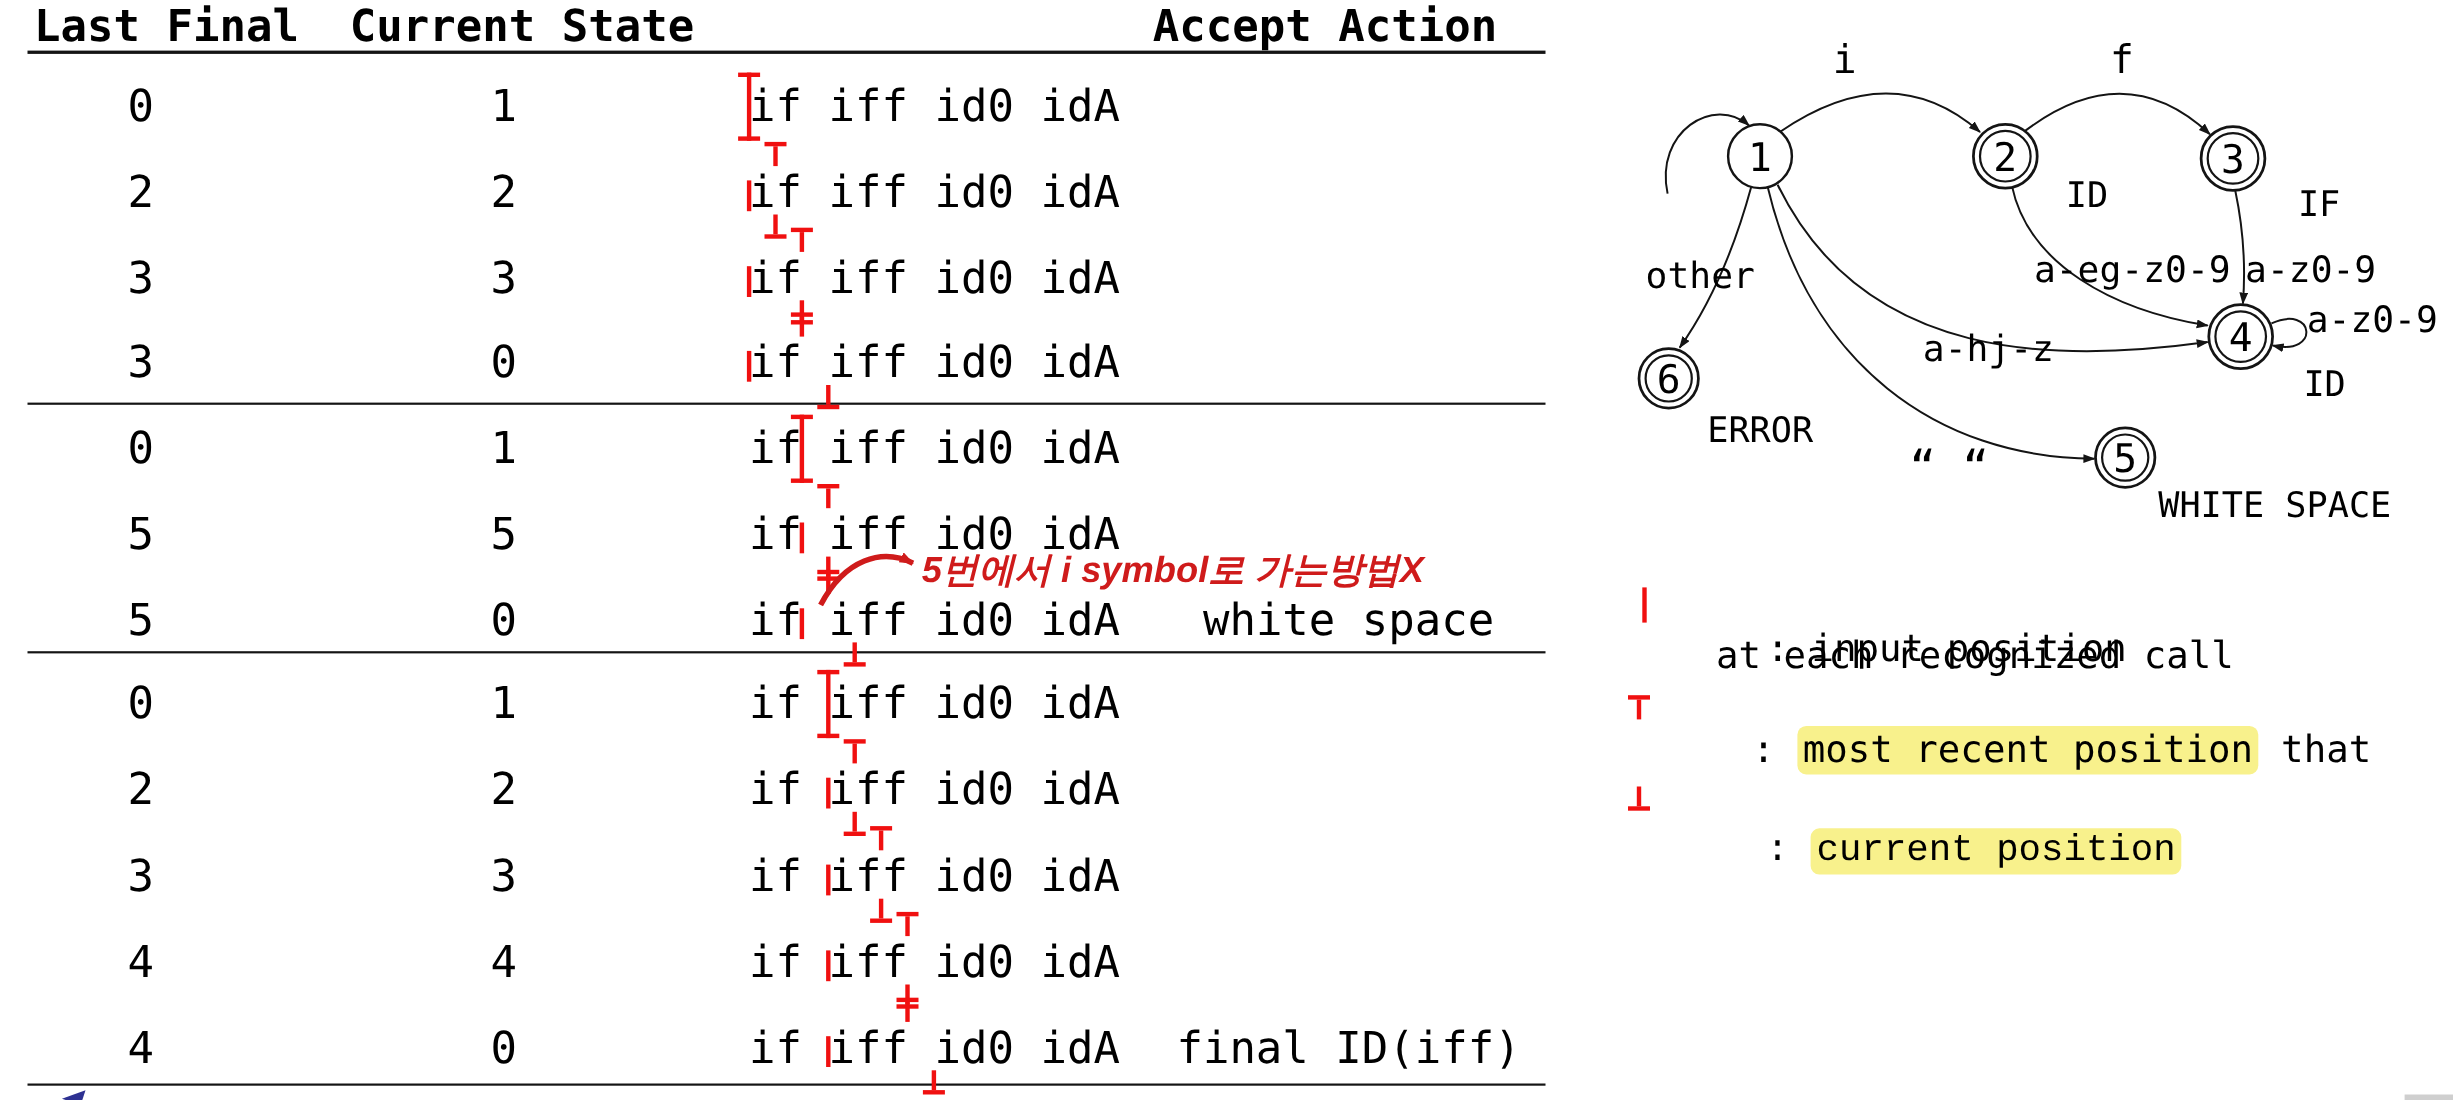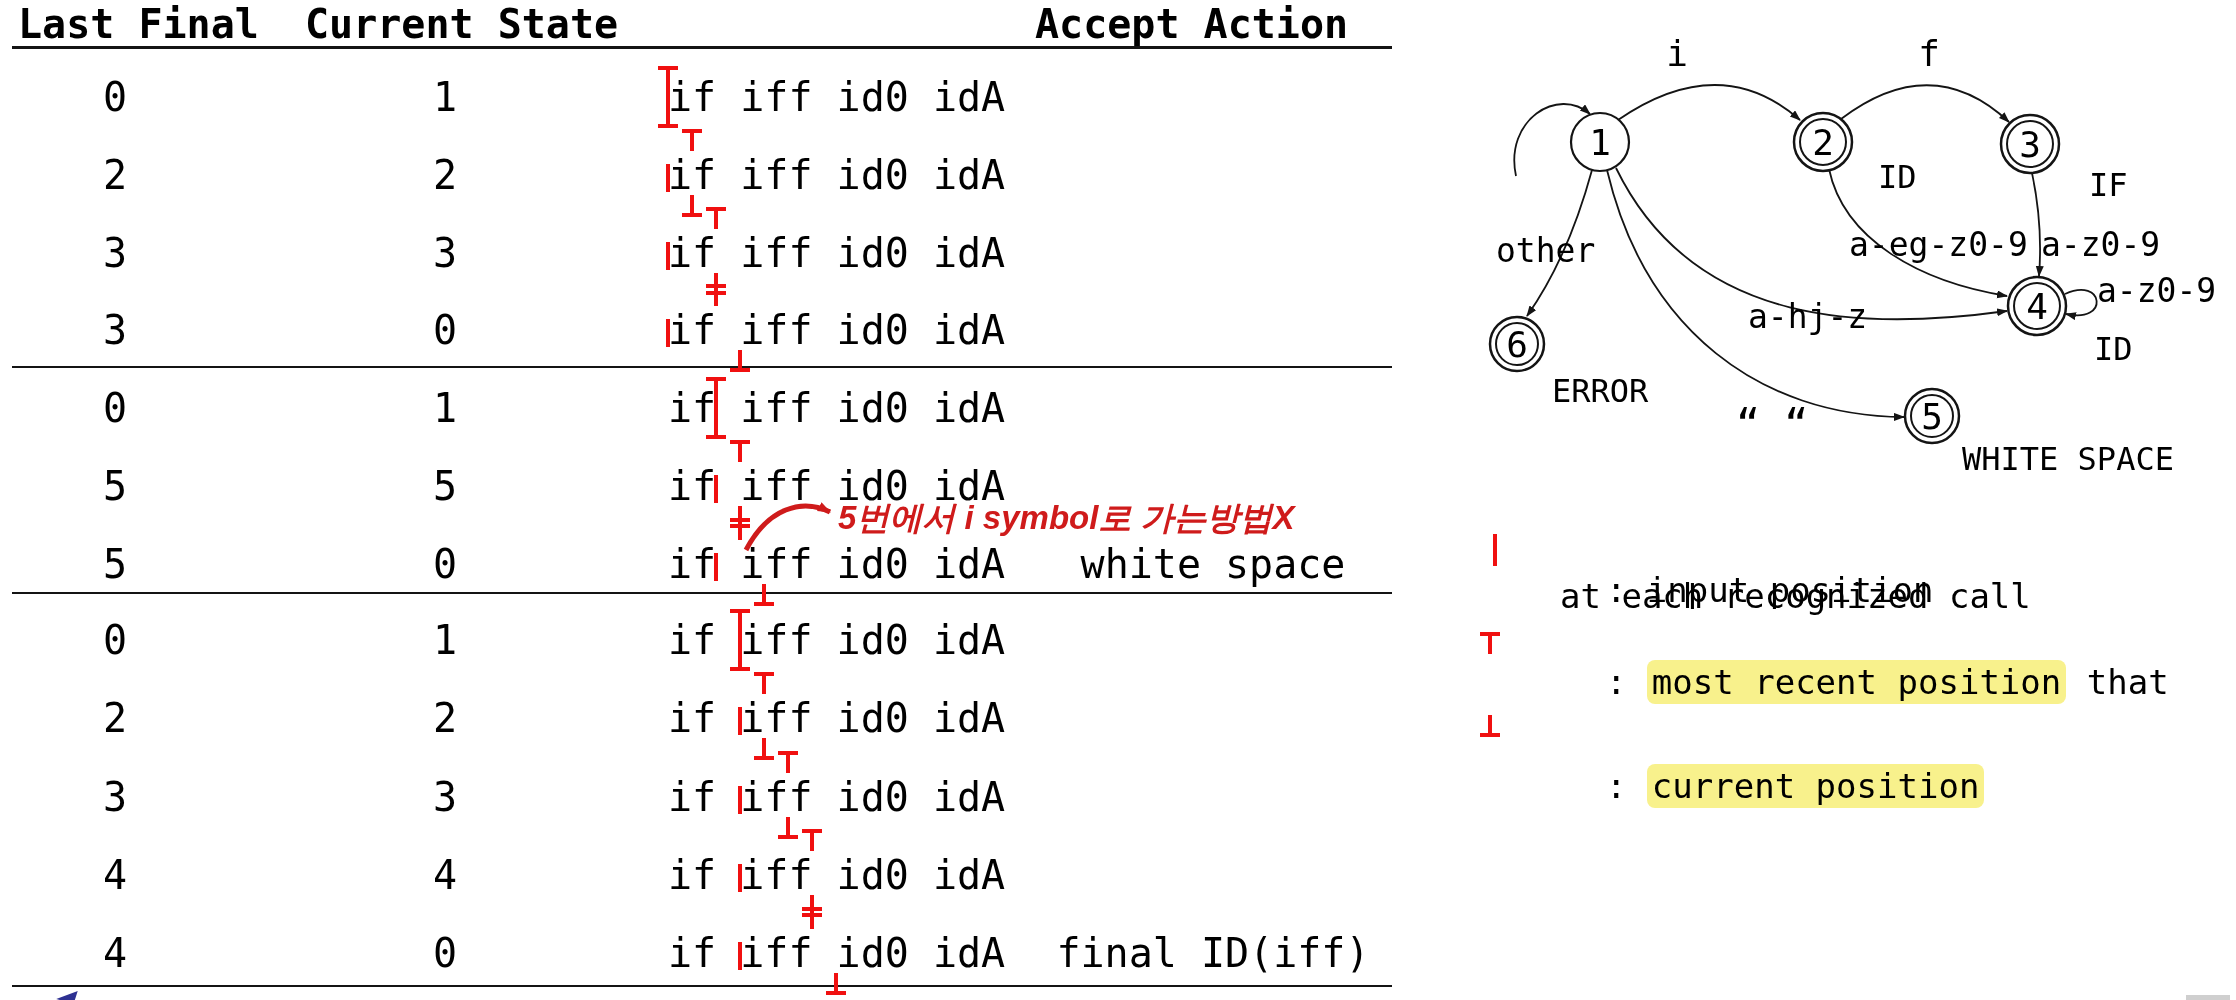--- a/index.html
+++ b/index.html
@@ -36,21 +36,21 @@
          font-style:italic;font-weight:bold;font-size:33px;color:#cf1b1b;white-space:pre;}
   
   svg text{font-family:"DejaVu Sans Mono","Liberation Mono",monospace;fill:#000;}
   .cursor-tip{position:absolute;left:58px;top:988px;width:0;height:0;
               border-left:18px solid transparent;border-bottom:14px solid #2e3192;transform:rotate(18deg);}
   .corner-sliver{position:absolute;left:2186px;top:995px;width:44px;height:5px;background:#cfcfcf;}
 </style>
 </head>
 <body style="--red:#f01010;">
 
-<div class="abs" style="left:0;top:0;width:1420px;height:908px;">
+<div class="abs" style="left:13px;top:0;width:1420px;height:908px;">
   <div class="hdr" style="left:18px;">Last Final</div>
   <div class="hdr" style="left:305px;">Current State</div>
   <div class="hdr" style="left:1035px;">Accept Action</div>
 
   <div class="sep" style="top:46px;height:3px;"></div>
   <div class="sep" style="top:366px;height:2px;"></div>
   <div class="sep" style="top:592px;height:2px;"></div>
   <div class="sep" style="top:985px;height:2px;"></div>
 
   <div>
@@ -227,22 +227,22 @@
 
 <div class="abs" style="left:1440px;top:510px;width:700px;height:260px;">
   <span class="lg-sym mk-bar" style="left:53px;top:24px;height:32px;position:absolute;"></span>
   <span class="lg-sym mk-top" style="left:40px;top:122px;position:absolute;"></span>
   <span class="lg-sym mk-bot" style="left:40px;top:205px;position:absolute;"></span>
 
   <div class="lg-line" style="left:84px;top:20px;">
     <span>:</span><span> </span><span>input position</span>
   </div>
   <div class="lg-line" style="left:120px;top:66px;">at each recognized call</div>
-  <div class="lg-line" style="left:84px;top:112px;">
+  <div class="lg-line" style="left:71px;top:112px;">
     <span>:</span><span> </span><span class="hl">most recent position</span><span> that</span>
   </div>
-  <div class="lg-line" style="left:84px;top:216px;">
+  <div class="lg-line" style="left:84px;top:204px;font-family:Liberation Mono, monospace;">
     <span>:</span><span> </span><span class="hl">current position</span>
   </div>
 </div>
 
 <div class="cursor-tip"></div>
 <div class="corner-sliver"></div>
 
 </body></html>

